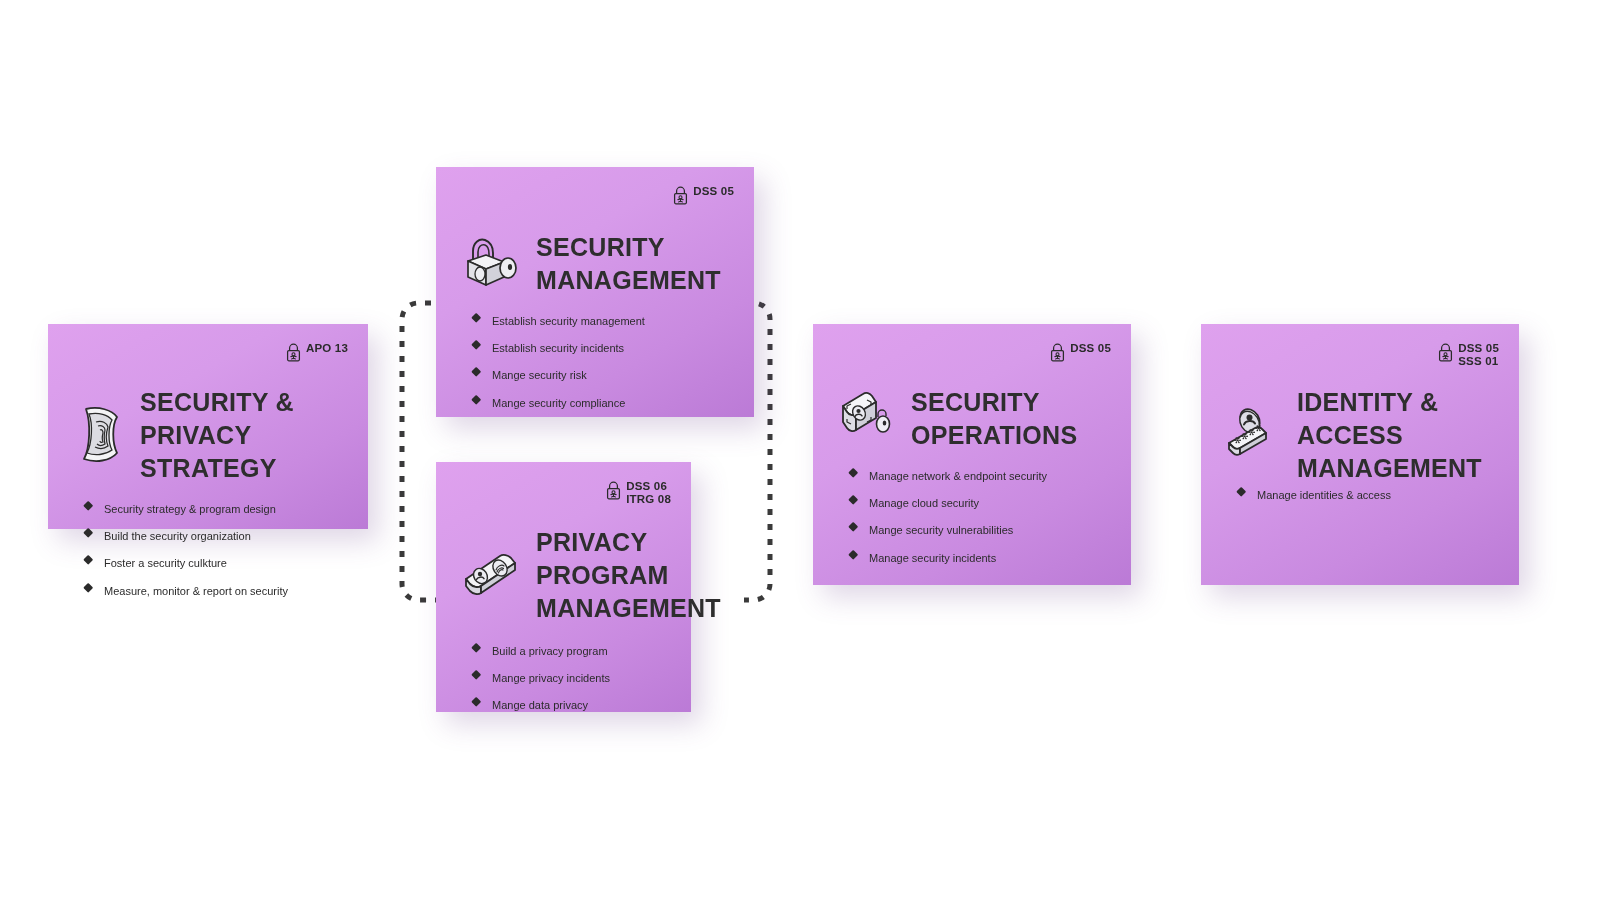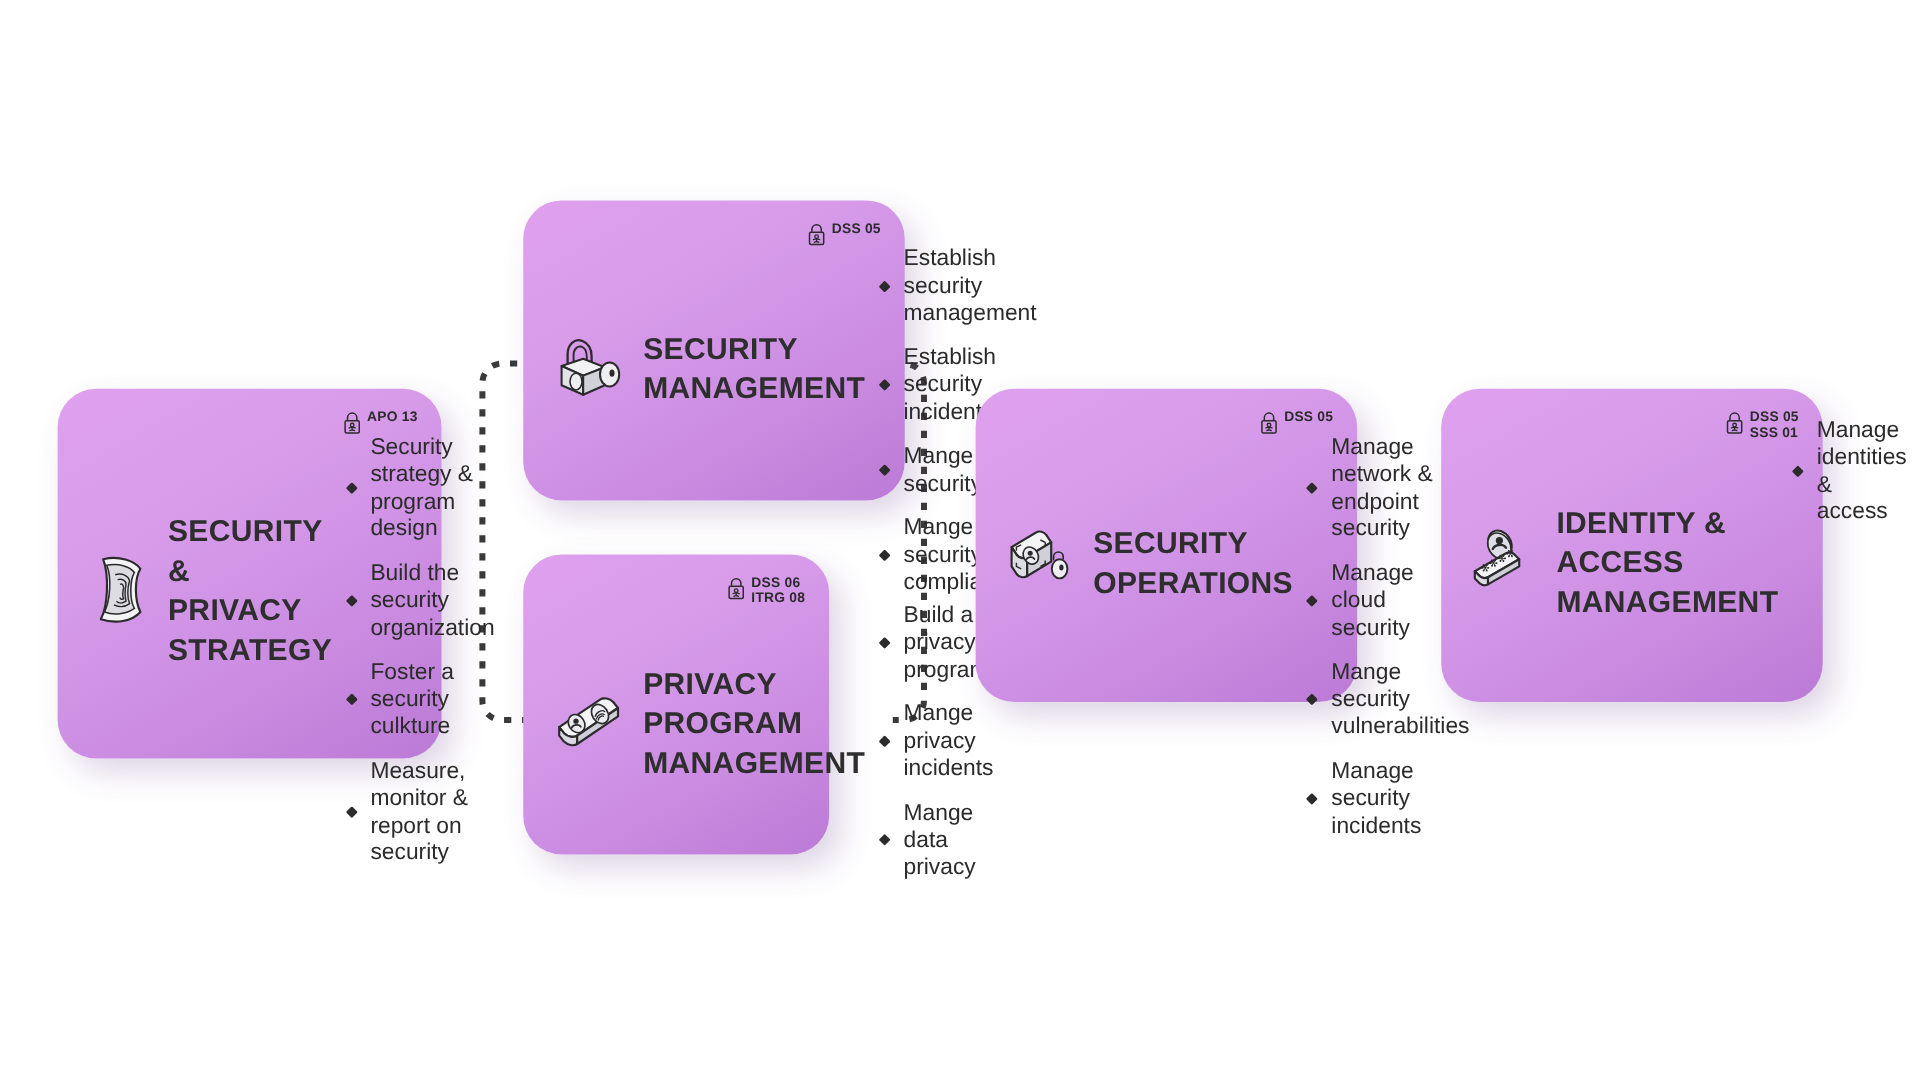--- a/index.html
+++ b/index.html
@@ -27,22 +27,21 @@
     pointer-events: none;
   }
 
   
   .card {
     position: absolute;
     background: linear-gradient(150deg, #dfa1ee 0%, #d79bea 35%, #c98ae0 72%, #bb7ad6 100%);
     box-shadow: 10px 12px 26px rgba(110, 70, 140, 0.22);
     padding: 20px 22px 32px 24px;
     display: flex;
-    flex-direction: row;
-    border-radius: 32px;
+    flex-direction: column;
   }
 
   .badge {
     position: absolute;
     top: 18px;
     right: 20px;
     display: flex;
     align-items: flex-start;
     gap: 5px;
   }
@@ -76,39 +75,39 @@
     letter-spacing: 0.3px;
     text-transform: uppercase;
   }
 
   .bullets {
     list-style: none;
     margin-top: 18px;
   }
   .bullets li {
     display: flex;
-    align-items: center;
+    align-items: flex-start;
     gap: 13px;
-    font-size: 19px;
+    font-size: 11px;
     color: #2b2b2b;
     line-height: 1.2;
     margin-bottom: 14px;
     padding-left: 12px;
   }
   .bullets li .dot {
     flex: 0 0 auto;
     width: 7px;
     height: 7px;
     background: #2b2b2b;
     transform: rotate(45deg) translateY(-1px);
     border-radius: 1px;
   }
 
   
-  #card-strategy { left: 48px;   top: 324px;  width: 320px;  height: 308px; }
+  #card-strategy { left: 48px;   top: 324px;  width: 320px;  height: 205px; }
   #card-secmgmt  { left: 436px;  top: 167px;  width: 318px;  height: 250px; }
   #card-privacy  { left: 436px;  top: 462px;  width: 255px;  height: 250px; }
   #card-secops   { left: 813px;  top: 324px;  width: 318px;  height: 261px; }
   #card-iam      { left: 1201px; top: 324px;  width: 318px;  height: 261px; }
 
   #card-privacy .bullets { margin-top: 20px; }
   #card-iam .bullets { margin-top: 4px; }
   #card-secops .card-head, #card-iam .card-head { margin-top: 42px; }
   #card-strategy .card-head { margin-top: 42px; }
 </style>

